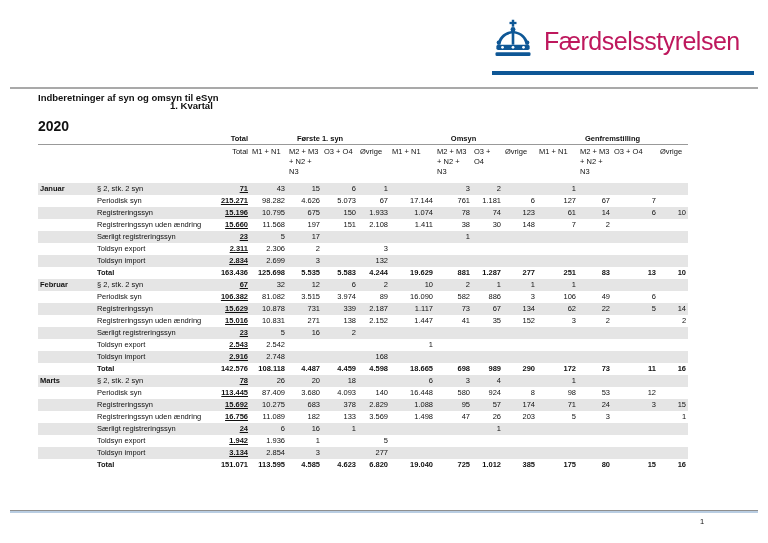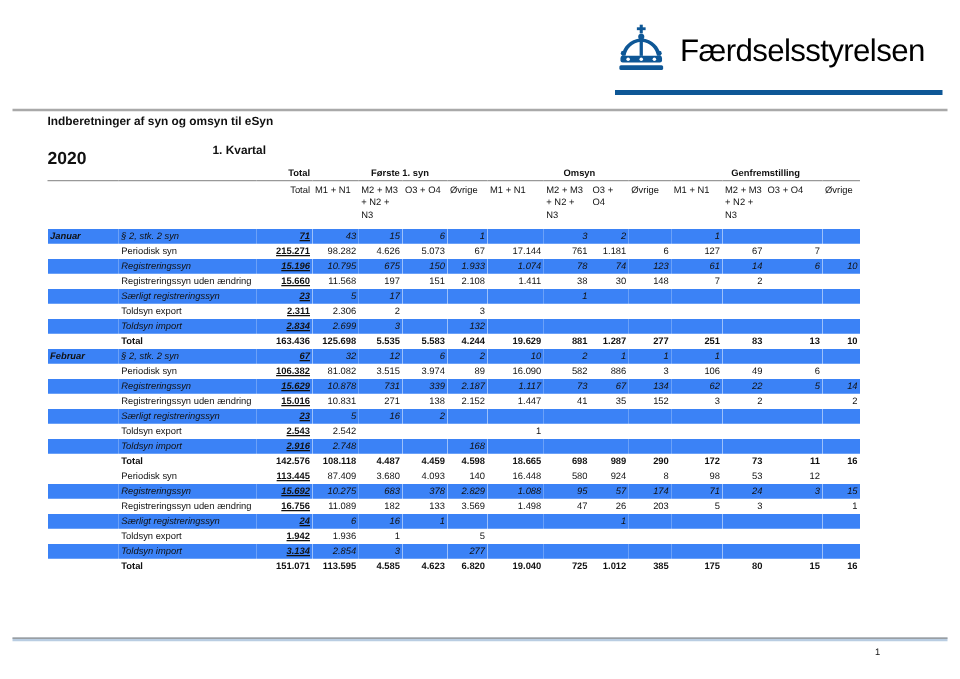--- a/index.html
+++ b/index.html
@@ -1,40 +1,40 @@
 <!DOCTYPE html>
 <html><head>
 <meta charset="utf-8">
 <style>
   html,body{margin:0;padding:0;background:#fff;}
   .page{position:relative;width:768px;height:543px;background:#fff;overflow:hidden;
         font-family:"Liberation Sans",sans-serif;color:#111;}
   
   .logo{position:absolute;top:18px;right:14px;width:262px;}
   .logo-row{display:flex;align-items:center;gap:10px;}
-  .logo-text{color:#000000;font-size:25px;letter-spacing:-0.5px;white-space:nowrap;}
+  .logo-text{color:#be185d;font-size:25px;letter-spacing:-0.5px;white-space:nowrap;}
   .logo-bar{height:4px;background:#0e5796;margin-top:7px;}
   .top-rule{position:absolute;top:87px;left:10px;right:10px;border-top:2px solid #a9a9a9;}
   .title{position:absolute;top:92px;left:38px;font-size:9.5px;font-weight:bold;text-align:center;}
   .year{position:absolute;top:118px;left:38px;font-size:14px;font-weight:bold;}
-  .quarter{position:absolute;top:115px;left:170px;font-size:9.5px;font-weight:bold;}
+  .quarter{position:absolute;top:100px;left:170px;font-size:9.5px;font-weight:bold;}
   
   table{position:absolute;top:130px;left:38px;border-collapse:collapse;table-layout:fixed;
         font-size:7.5px;width:650px;}
   th,td{padding:0 2px;overflow:hidden;}
   .group-row th{font-weight:bold;height:13px;border-bottom:1px solid #999;text-align:center;
                 vertical-align:bottom;padding-bottom:1px;}
   .group-row th.num{text-align:right;}
   .sub-row th{font-weight:normal;text-align:left;vertical-align:top;height:36px;
               line-height:10px;padding-top:2px;}
   .sub-row th.num{text-align:right;}
   tbody td{height:12px;line-height:12px;white-space:nowrap;}
   td.num{text-align:right;}
   .month-cell{font-weight:bold;}
-  .band{background:#3b82f6;font-style:italic;}
+  .band{background:#e5e5e5;}
   .total-val{font-weight:bold;text-decoration:underline;}
   .total-row td{font-weight:bold;}
   
   .footer-rule{position:absolute;top:510px;left:10px;right:10px;height:2px;
                border-top:1px solid #8f8f8f;background:#b9cde2;}
   .footer-date{position:absolute;top:547px;left:38px;font-size:7.5px;text-decoration:underline;}
   .footer-page{position:absolute;top:517px;left:700px;font-size:7.5px;}
 </style>
 </head>
 <body>
@@ -381,20 +381,37 @@
           <td class="num">4.598</td>
           <td class="num">18.665</td>
           <td class="num">698</td>
           <td class="num">989</td>
           <td class="num">290</td>
           <td class="num">172</td>
           <td class="num">73</td>
           <td class="num">11</td>
           <td class="num">16</td>
         </tr>
+        <tr class="band ">
+          <td class="month-cell">Marts</td>
+          <td>§ 2, stk. 2 syn</td>
+          <td class="num total-val">78</td>
+          <td class="num">26</td>
+          <td class="num">20</td>
+          <td class="num">18</td>
+          <td class="num"></td>
+          <td class="num">6</td>
+          <td class="num">3</td>
+          <td class="num">4</td>
+          <td class="num"></td>
+          <td class="num">1</td>
+          <td class="num"></td>
+          <td class="num"></td>
+          <td class="num"></td>
+        </tr>
         <tr class="">
           <td class="month-cell"></td>
           <td>Periodisk syn</td>
           <td class="num total-val">113.445</td>
           <td class="num">87.409</td>
           <td class="num">3.680</td>
           <td class="num">4.093</td>
           <td class="num">140</td>
           <td class="num">16.448</td>
           <td class="num">580</td>

